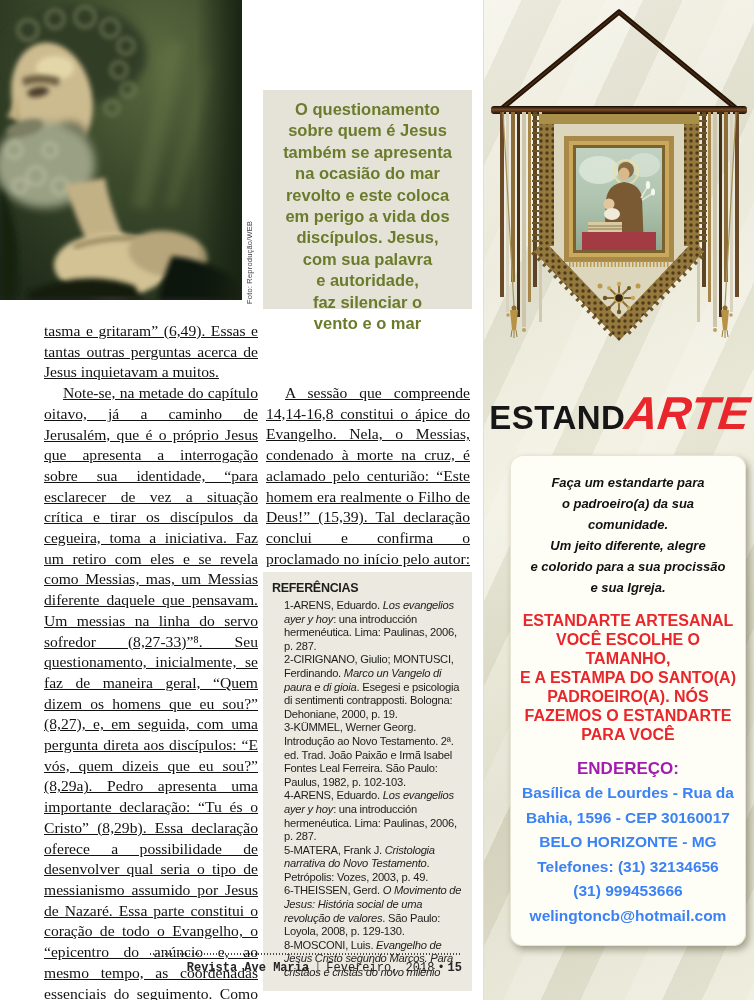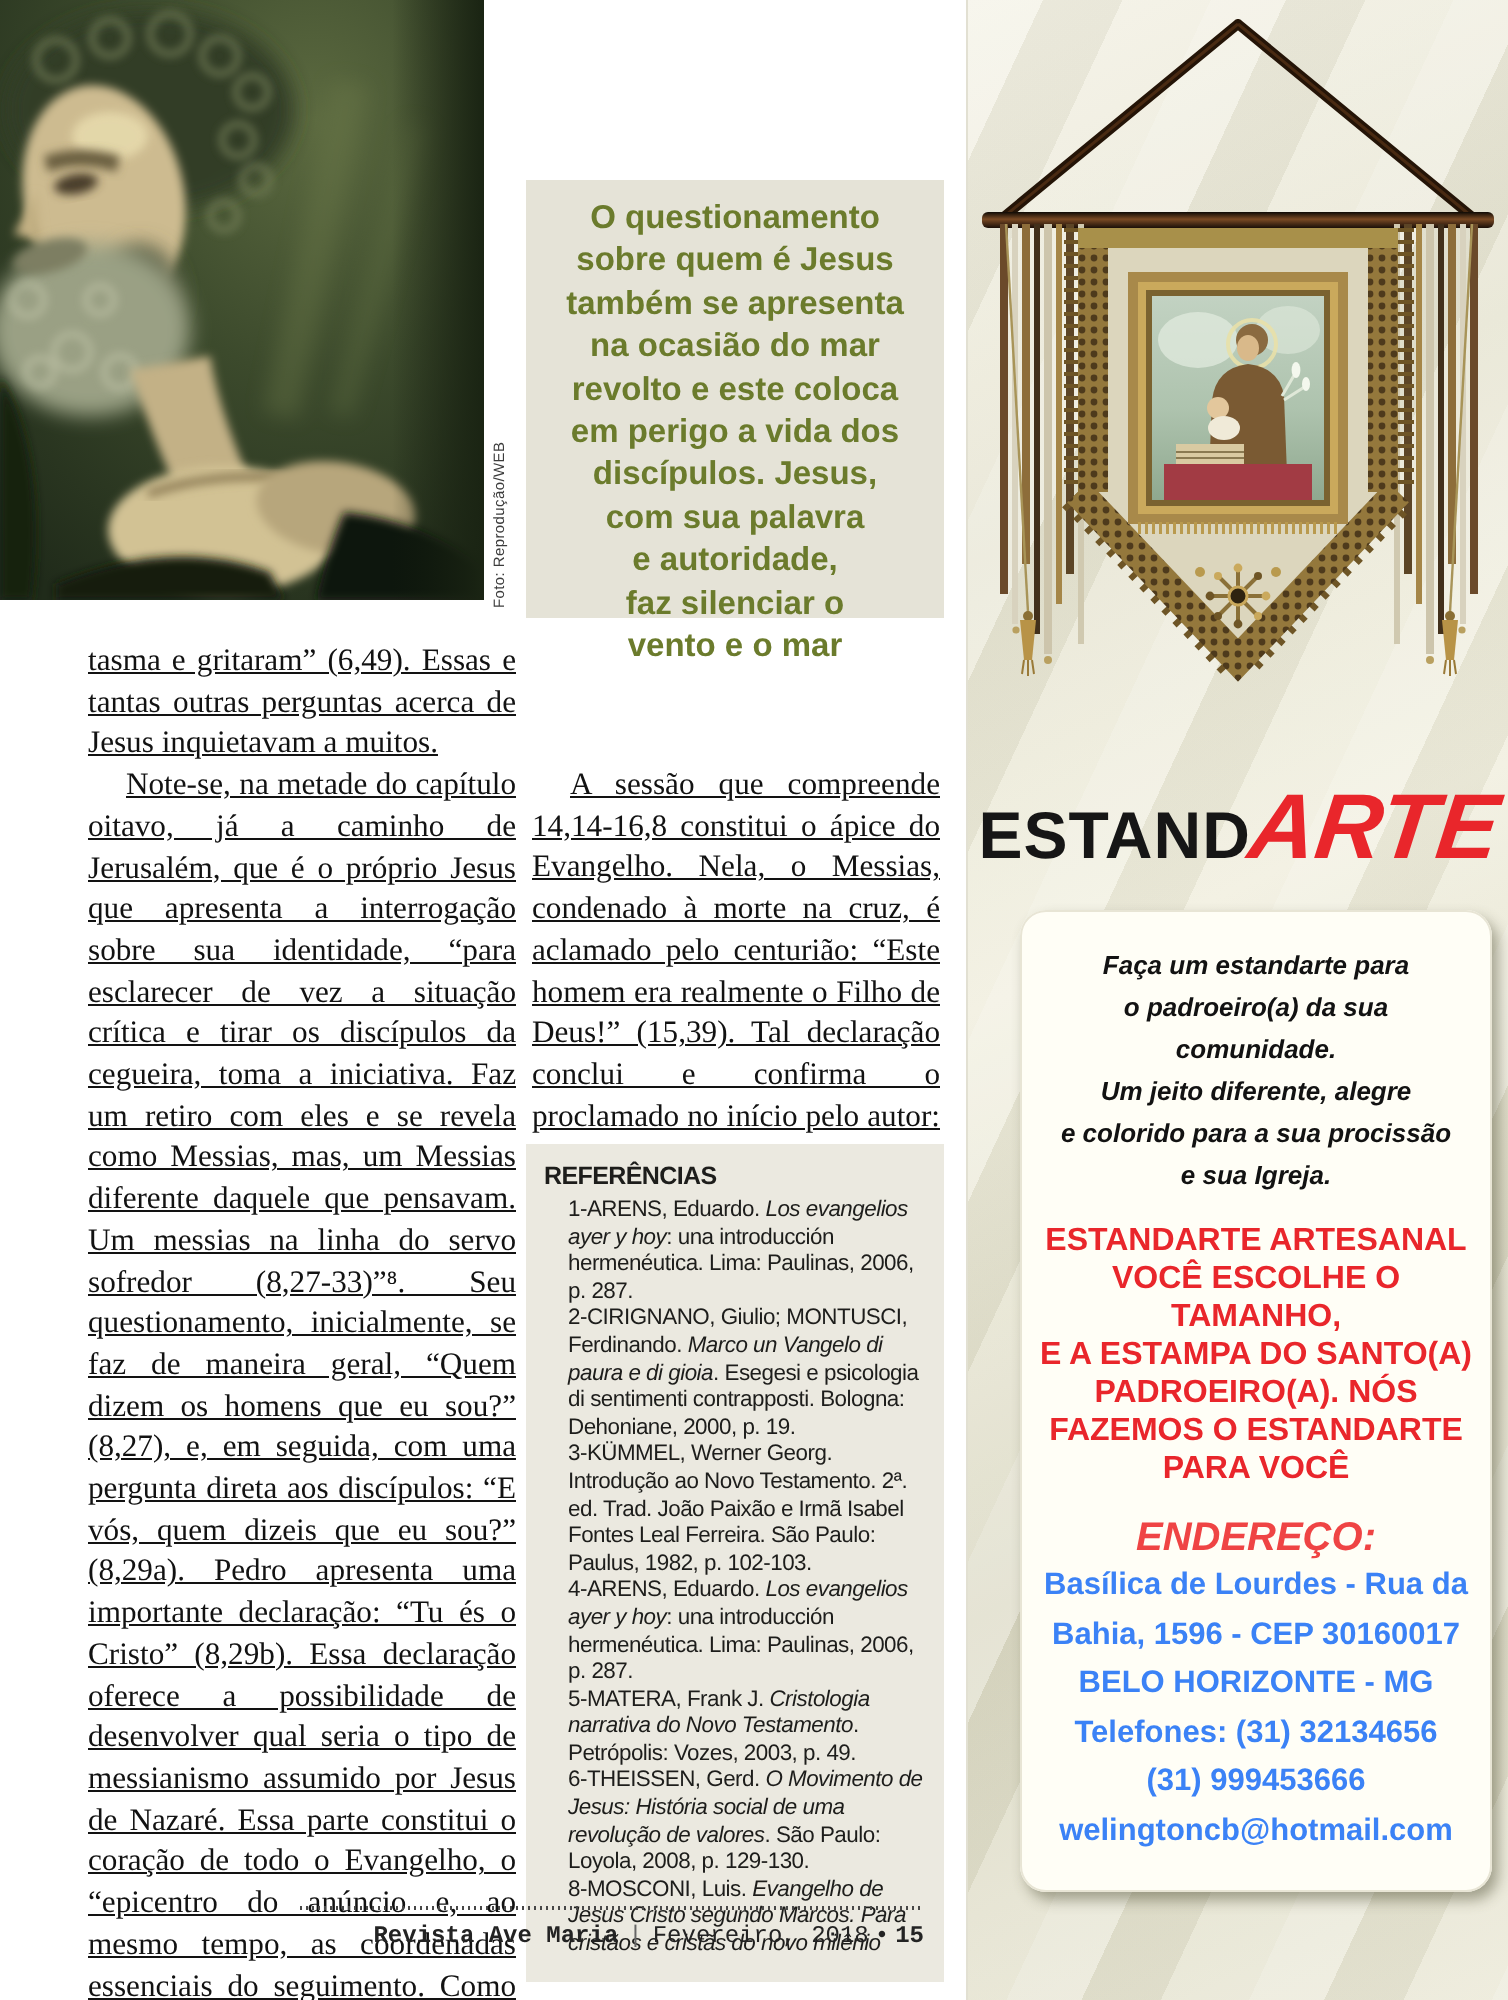--- a/index.html
+++ b/index.html
@@ -59,21 +59,21 @@
   .t-red   { font-size:46px; color:#e9262b; font-style:italic; display:inline-block; transform:skewX(-7deg); }
   .ad-card {
     position:absolute; left:26px; top:455px; width:236px;
     background:#fffef6; border-radius:13px;
     box-shadow:3px 4px 7px rgba(70,70,45,.45), inset 0 0 0 1px #e8e5d5;
     box-sizing:border-box; padding:17px 6px 18px; text-align:center;
     font-family:"Liberation Sans", sans-serif; font-weight:bold;
   }
   .ad-intro   { font-size:13px; line-height:21px;   color:#121212; margin-bottom:13px;font-style:italic; }
   .ad-red     { font-size:16px;   line-height:19px; color:#e9262b; margin-bottom:13px; }
-  .ad-addr-h  { font-size:20px;   line-height:24px;   color:#ef4444;font-style:italic; }
+  .ad-addr-h  { font-size:17px;   line-height:24px;   color:#a21caf; }
   .ad-address { font-size:15.5px; line-height:24.5px; color:#3b82f6; }
   
   .footer-rule {
     position:absolute; left:150px; top:953px; width:312px; height:2px;
     background:repeating-linear-gradient(90deg,#474747 0 1px, transparent 1px 3px);
   }
   .footer {
     position:absolute; left:120px; top:961px; width:342px; text-align:right;
     font-family:Liberation Mono, monospace; font-size:12px; color:#232323; white-space:nowrap;
   }

